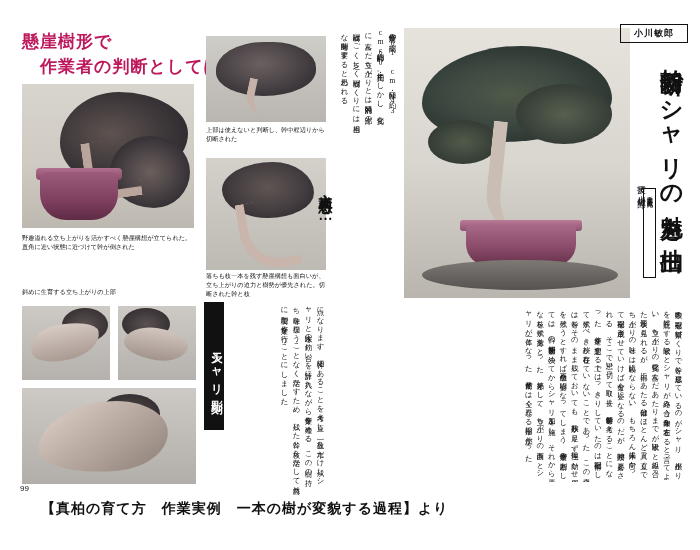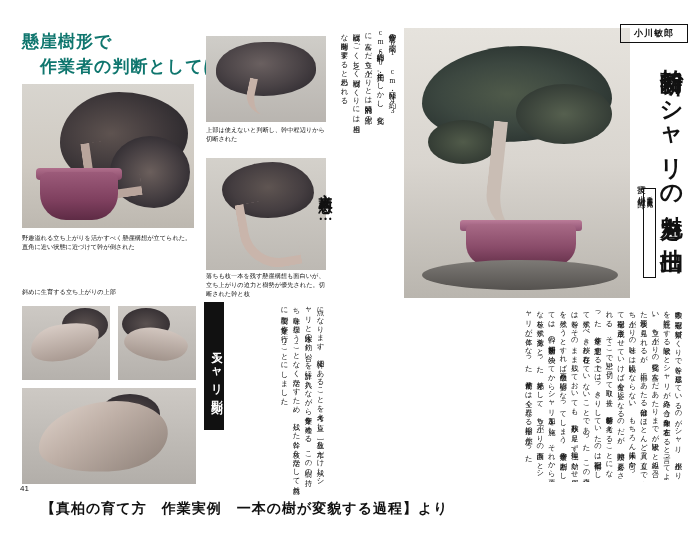--- a/index.html
+++ b/index.html
@@ -35,21 +35,21 @@
     width: 344px;
     height: 486px;
   }
   .headline-left {
     position: absolute;
     left: 14px; top: 24px;
     font-size: 17px;
     font-weight: bold;
     line-height: 1.45;
     letter-spacing: 1px;
-    color: #0f766e;
+    color: #be185d;
   }
   .headline-left .l2 {
     display: block;
     margin-left: 18px;
   }
   
   .photo {
     position: absolute;
     background: #cfcfcf;
     overflow: hidden;
@@ -419,21 +419,21 @@
     <div class="photo" id="photo-low-3">
       <div class="dark"></div>
       <div class="trunkbig"></div>
     </div>
     <div class="cap" style="left:14px; top:282px; width:174px;">斜めに生育する立ち上がりの上部</div>
 
     <div class="black-label" id="label-tenshari">天シャリ彫刻</div>
 
     <div class="body-v" id="left-body">点になります。細幹であることを考え直し、一枝を一本だけ残しシャリと木味の釣り合いを計算に入れながら作業を進める。この樹の持ち味を損なうことなく活かすため、残した幹と枝を活かして自然に樹型で作業を行うことにしました。</div>
 
-    <div class="folio" id="folio-left">41</div>
+    <div class="folio" id="folio-left">99</div>
   </div>
 
   <div class="divider-line"></div>
 
   <div class="page-right">
 
     <div class="rp-photo">
       <div class="canopy"></div>
       <div class="canopy2"></div>
       <div class="canopy3"></div>

